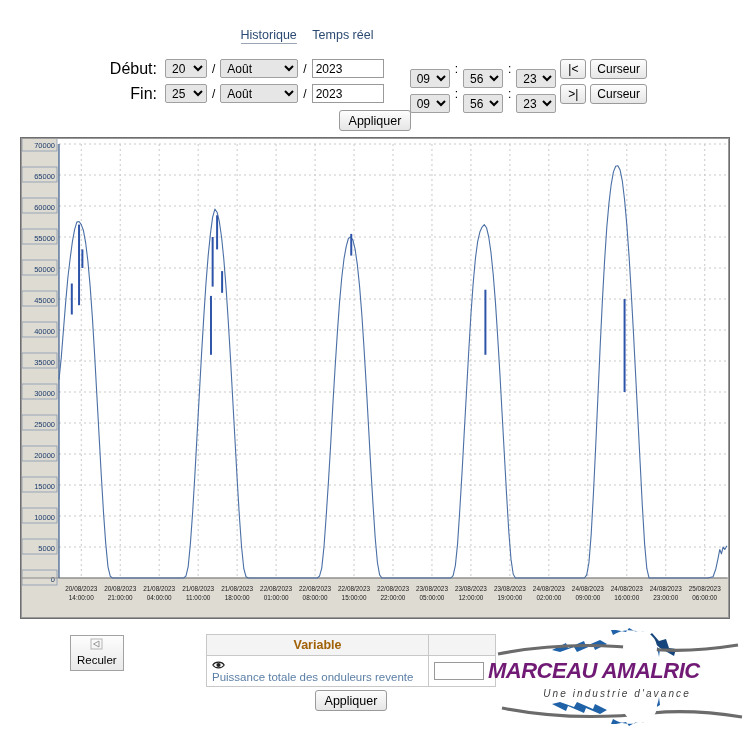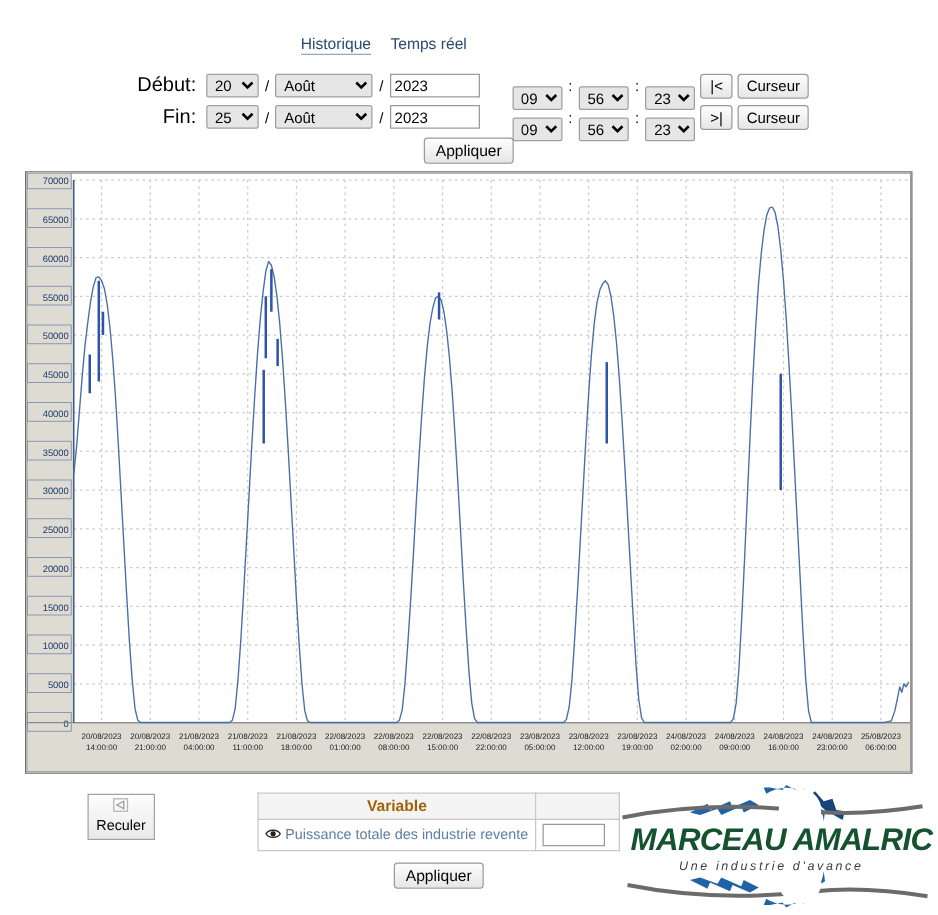--- a/index.html
+++ b/index.html
@@ -197,27 +197,27 @@
   .logo {
     position: absolute;
     right: 4px; top: 628px;
     width: 258px;
     height: 98px;
   }
   .logo-text {
     position: absolute;
     left: 0; top: 30px;
     width: 258px;
-    text-align: right;
+    text-align: left;
     font-family: "Liberation Sans", sans-serif;
     font-weight: bold;
     font-style: italic;
-    font-size: 25px;
+    font-size: 22px;
     letter-spacing: -0.5px;
-    color: #14532d;
+    color: #701a75;
   }
   .logo-sub {
     position: absolute;
     left: 0; top: 60px;
     width: 258px;
     text-align: center;
     font-family: "Liberation Sans", sans-serif;
     font-style: italic;
     font-size: 10px;
     letter-spacing: 2.1px;
@@ -438,21 +438,21 @@
       </thead>
       <tbody>
         <tr>
           <td>
             <span>
               <svg width="13" height="10" viewBox="0 0 13 10" style="vertical-align:-1px">
                 <path d="M0.8 5 C3 1.2, 10 1.2, 12.2 5 C10 8.8, 3 8.8, 0.8 5 Z" fill="none" stroke="#222" stroke-width="1.1"></path>
                 <circle cx="6.5" cy="5" r="2.1" fill="#222"></circle>
               </svg>
             </span>
-            <span class="varname">Puissance totale des industrie revente</span>
+            <span class="varname">Puissance totale des onduleurs revente</span>
           </td>
           <td class="valcell">
             <input class="varinput" type="text" value="" style="">
           </td>
         </tr>
       </tbody>
     </table>
 
     <div class="apply2">
       <button class="btn apply">Appliquer</button>

